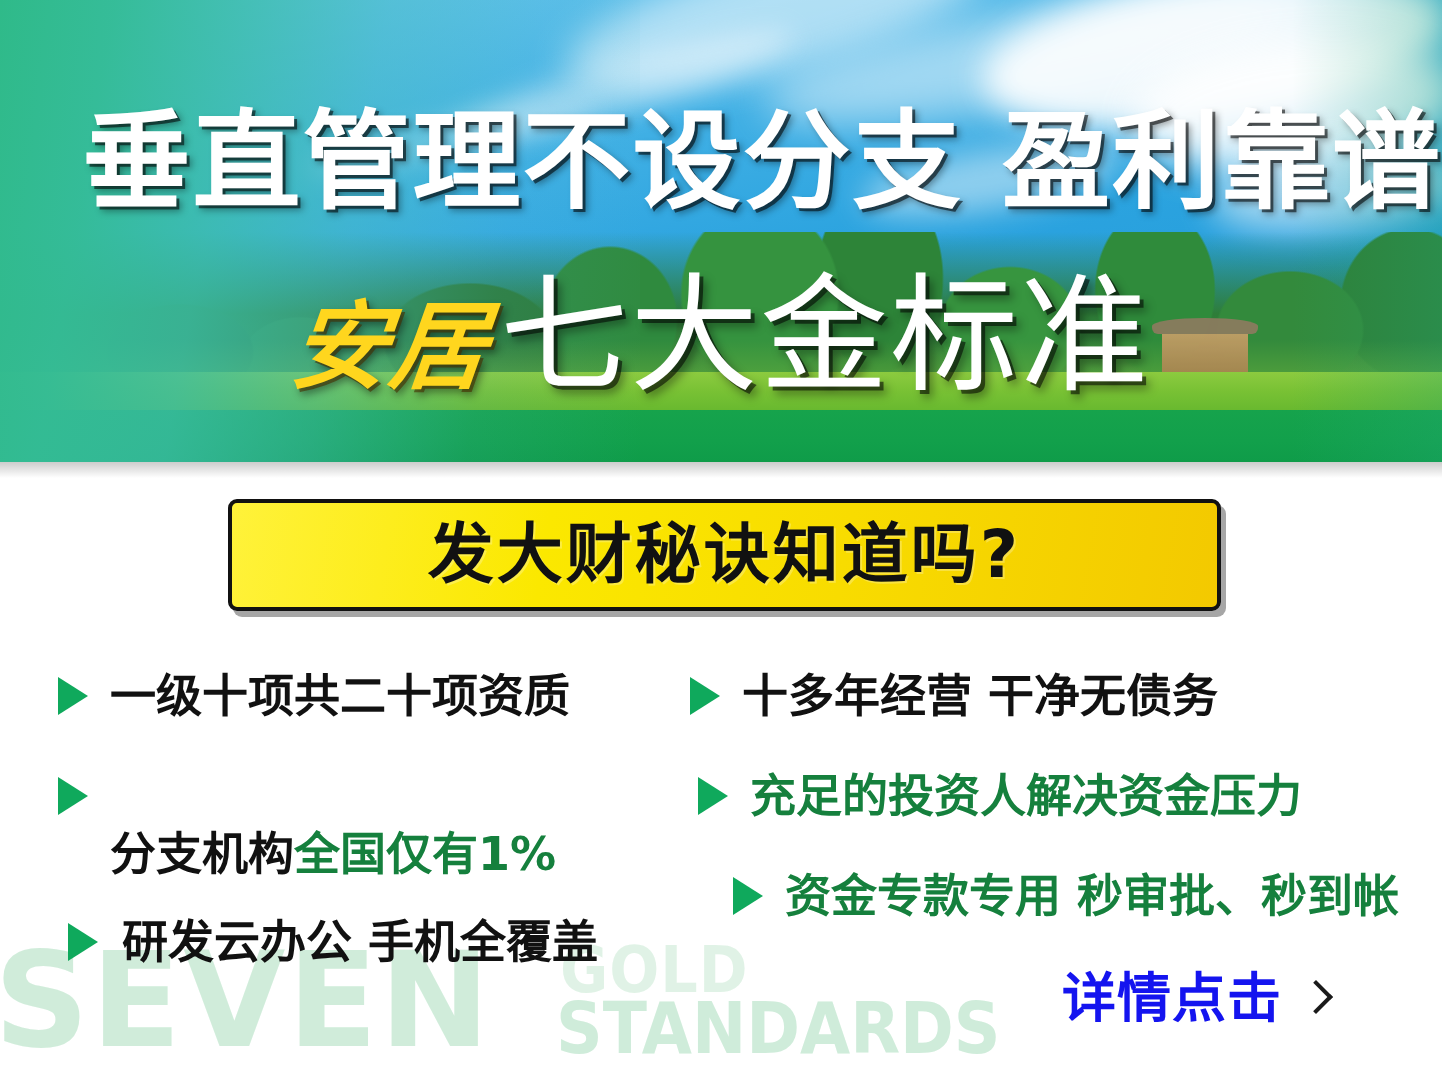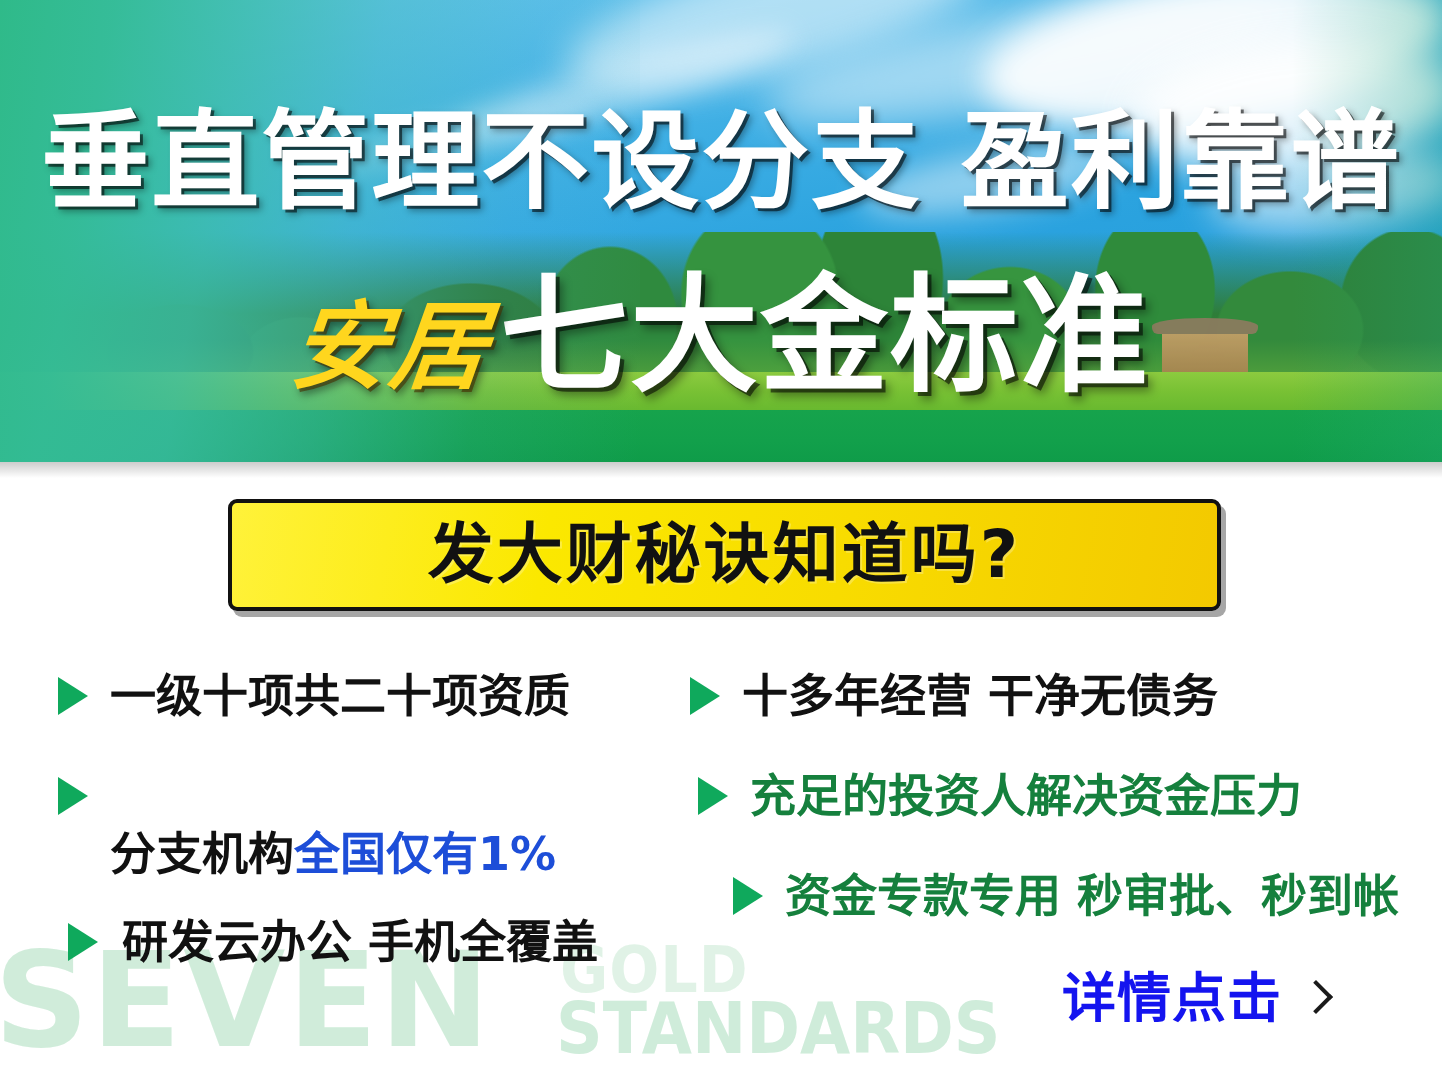--- a/index.html
+++ b/index.html
@@ -123,21 +123,21 @@
     background: linear-gradient(180deg, rgba(0,0,0,.20) 0%, rgba(0,0,0,0) 100%);
     z-index: 4;
   }
 
   
   .hero-text { position:absolute; left:0; top:0; width:1442px; height:462px; z-index:3; }
 
   .headline {
     position: absolute;
     left: 0; right: 0; top: 108px;
-    text-align: center;
+    text-align: right;
     font-family: "DejaVu Sans", "Liberation Sans", sans-serif;
     font-weight: bold;
     font-size: 108px;
     line-height: 1;
     letter-spacing: 2px;
     color: #ffffff;
     white-space: nowrap;
     text-shadow:
        3px 3px 0 rgba(0,0,0,.55),
        5px 5px 7px rgba(0,0,0,.35);
@@ -161,21 +161,21 @@
     transform: skewX(-6deg);
     text-shadow:
       3px 3px 0 rgba(70,45,0,.6),
       5px 6px 8px rgba(0,0,0,.45);
     vertical-align: baseline;
     margin-right: 10px;
   }
   .brand-main {
     display: inline-block;
     font-family: "DejaVu Sans", "Liberation Sans", sans-serif;
-    font-weight: bold;
+    font-weight: normal;
     font-size: 128px;
     color: #ffffff;
     letter-spacing: 2px;
     text-shadow:
       4px 4px 0 rgba(0,0,0,.55),
       7px 8px 10px rgba(0,0,0,.38);
     vertical-align: baseline;
     text-align: center;
   }
 
@@ -275,21 +275,21 @@
     margin-right: 22px;
   }
   .blines {
     font-family: "DejaVu Sans", "Liberation Sans", sans-serif;
     font-weight: bold;
     font-size: 46px;
     line-height: 58px;
     color: #111111;
     letter-spacing: 0px;
   }
-  .blines .green { color: #1d4ed8; }
+  .blines .green { color: #15803d; }
   .blines.all-green { color: #15803d; }
 
   
   .lb1 { top: 12px;  left: 0; }
   .lb2 { top: 112px; left: 0; }
   .lb3 { top: 258px; left: 10px; }
   .lb3 .tri { margin-right: 24px; }
 
   
   .rb1 { top: 12px;  left: 0; }

